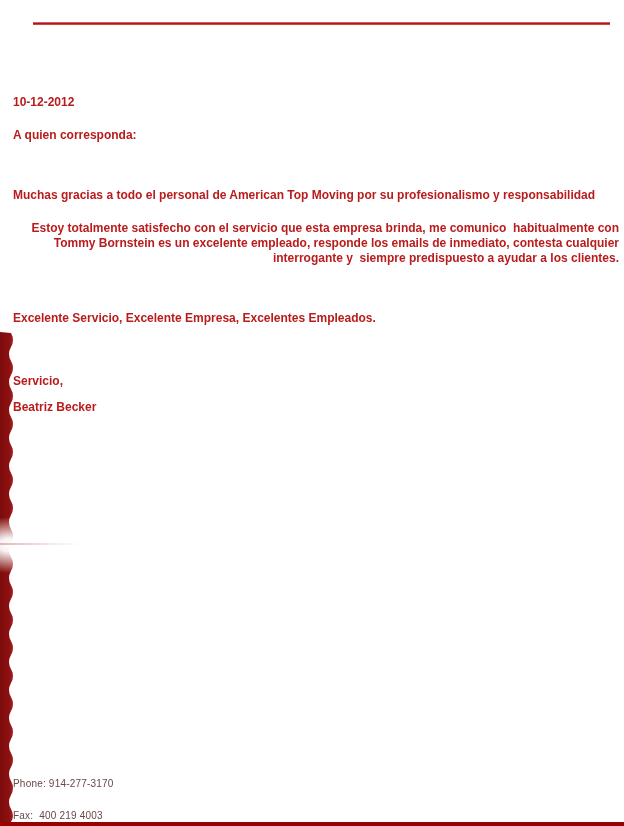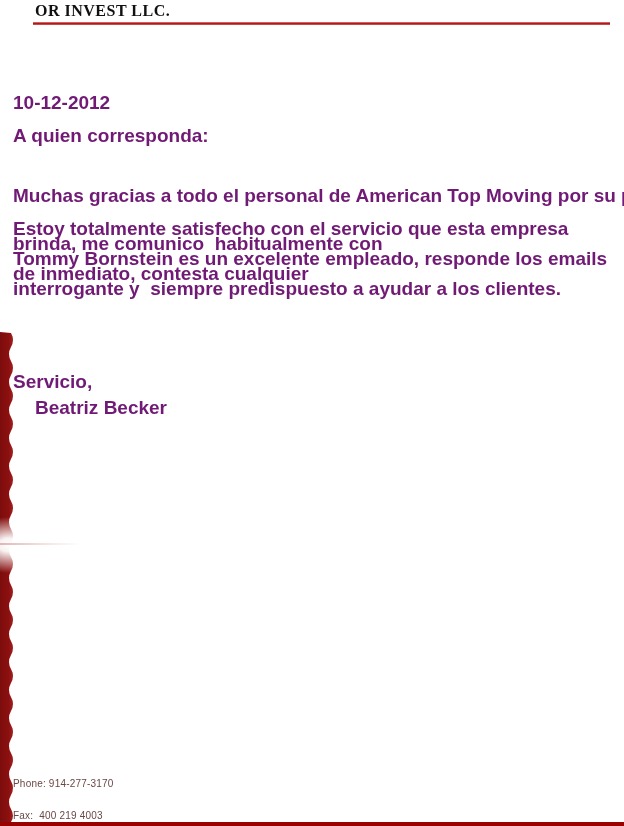--- a/index.html
+++ b/index.html
@@ -17,33 +17,33 @@
     font-weight:bold;
     font-size:16px;
     letter-spacing:0.5px;
     color:#111111;
   }
   #header-rule{
     left:33px;top:22px;width:577px;height:3px;
     background:linear-gradient(to bottom,#e6a3a3 0%,#b51818 35%,#b51818 70%,#d98a8a 100%);
   }
   .body-text{
-    color:#701a75;
+    color:#b91c1c;
     font-weight:bold;
-    font-size:19px;
+    font-size:12px;
     line-height:15px;
     white-space:pre-wrap;
   }
   #date-line{left:13px;top:95px;}
   #salutation{left:13px;top:128px;text-align:center;}
   #para1{left:13px;top:188px;width:606px;white-space:nowrap;}
-  #para2{left:13px;top:221px;width:606px;}
+  #para2{left:13px;top:221px;width:606px;text-align:right;}
   #highlight-line{left:13px;top:311px;}
   #closing{left:13px;top:374px;}
-  #signature{left:13px;top:400px;margin-left:22px;}
+  #signature{left:13px;top:400px;}
   #torn-strip{left:0;top:332px;width:18px;height:494px;}
   #strip-flare{
     left:0;top:508px;width:84px;height:74px;
     background:radial-gradient(ellipse 42px 28px at 9px 37px,
       rgba(255,255,255,1) 0px, rgba(255,255,255,0.95) 10px, rgba(255,255,255,0) 42px);
     pointer-events:none;
   }
   #flare-streak{
     left:0;top:543px;width:80px;height:2px;
     background:linear-gradient(to right, rgba(222,170,170,0.85), rgba(230,190,190,0.4) 60%, rgba(255,255,255,0));
@@ -60,34 +60,34 @@
   #bottom-bar{
     left:0;top:822px;width:624px;height:4px;
     background:#990000;
   }
 </style>
 </head>
 <body>
 
 <div id="page">
 
-  <div class="abs" id="company-name">OR INVEST LLC.</div>
 
   <div class="abs" id="header-rule"></div>
 
   <div class="abs body-text" id="date-line">10-12-2012</div>
 
   <div class="abs body-text" id="salutation">A quien corresponda:</div>
 
   <div class="abs body-text" id="para1">Muchas gracias a todo el personal de American Top Moving por su profesionalismo y responsabilidad</div>
 
   <div class="abs body-text" id="para2">Estoy totalmente satisfecho con el servicio que esta empresa brinda, me comunico  habitualmente con
 Tommy Bornstein es un excelente empleado, responde los emails de inmediato, contesta cualquier
 interrogante y  siempre predispuesto a ayudar a los clientes.</div>
 
+  <div class="abs body-text" id="highlight-line">Excelente Servicio, Excelente Empresa, Excelentes Empleados.</div>
 
   <div class="abs body-text" id="closing">Servicio,</div>
 
   <div class="abs body-text" id="signature">Beatriz Becker</div>
 
   <svg class="abs" id="torn-strip" viewBox="0 0 18 494" preserveAspectRatio="none">
     <defs>
       <linearGradient id="stripGrad" x1="0" y1="0" x2="1" y2="0">
         <stop offset="0" stop-color="#7c0c0c"></stop>
         <stop offset="0.7" stop-color="#8e1010"></stop>

